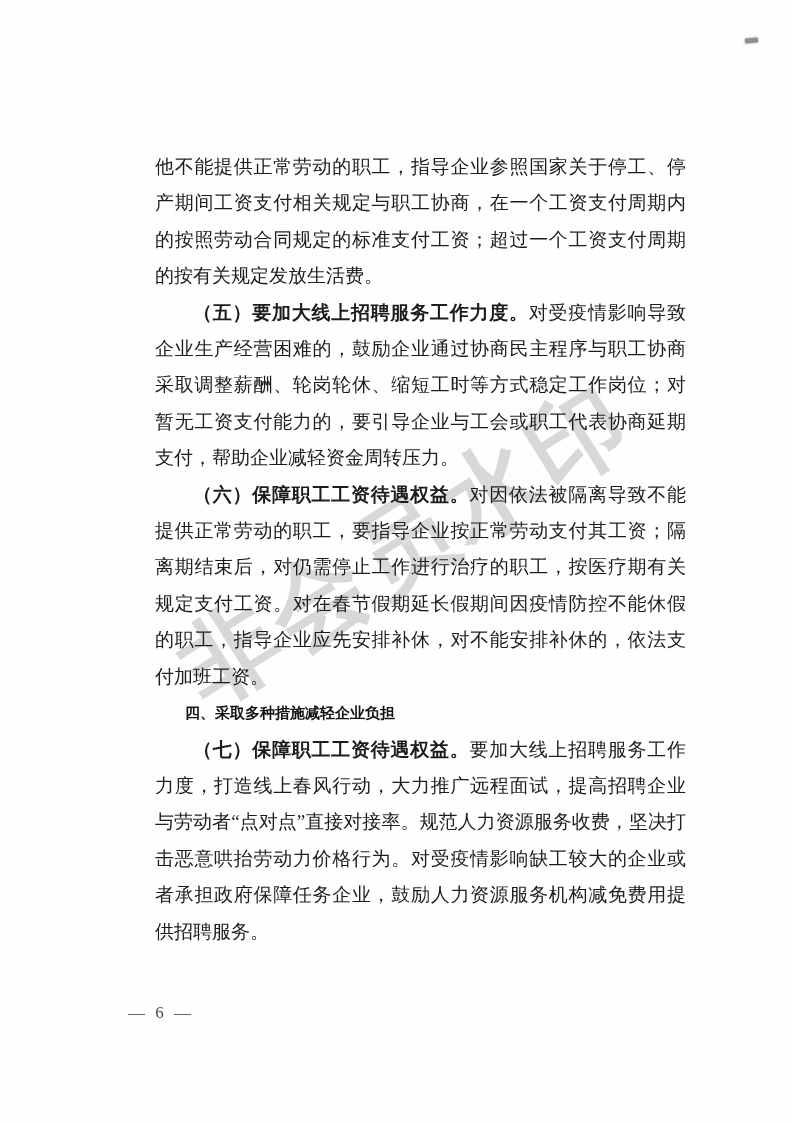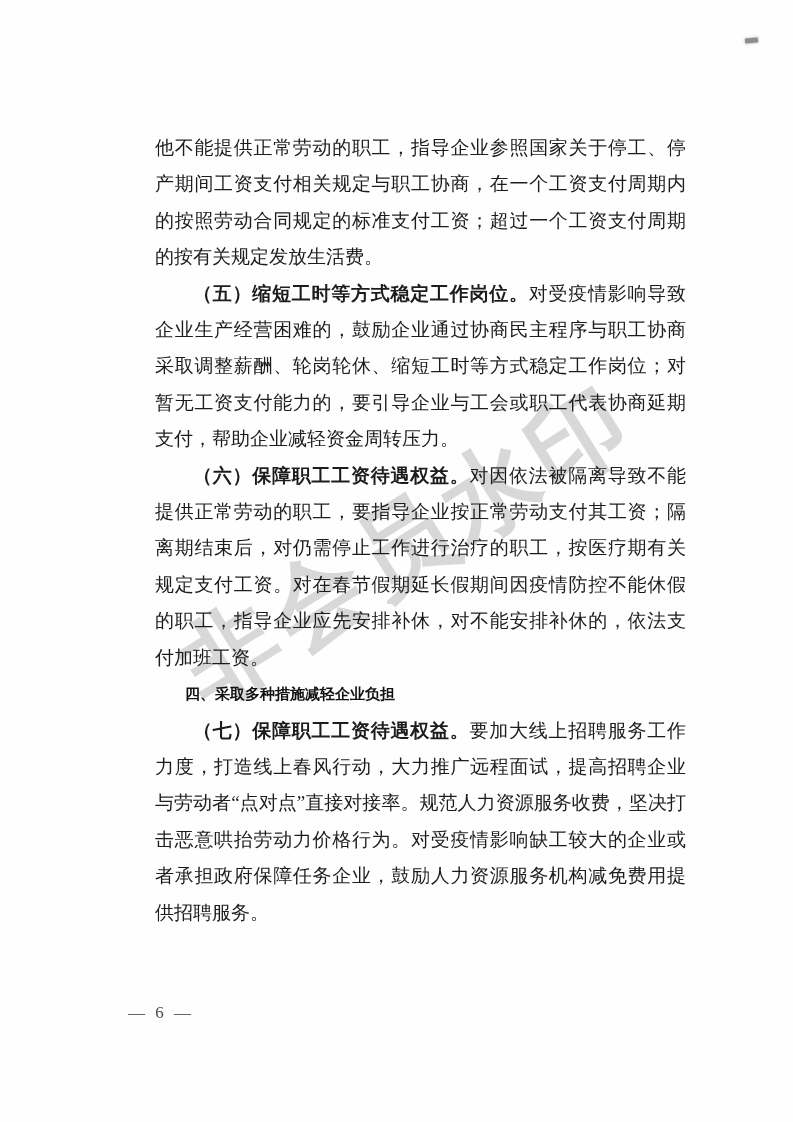--- a/index.html
+++ b/index.html
@@ -43,21 +43,21 @@
     height: 5px;
     background: #8d8d95;
     border-radius: 1px;
     transform: rotate(-6deg);
     box-shadow: 0 0 2px 1px rgba(140,140,150,0.35);
     z-index: 2;
   }
   .content {
     position: absolute;
     left: 155px;
-    top: 130px;
+    top: 149px;
     width: 531px;
     font-size: 19px;
     line-height: 36.4px;
     text-align: justify;
     z-index: 3;
   }
   .content p {
     margin: 0;
     padding: 0;
     text-indent: 2em;
@@ -97,21 +97,21 @@
 <div class="page">
 
   <div class="watermark">非会员水印</div>
 
   <div class="artifact"></div>
 
   <div class="content">
 
     <p class="continued"><span class="lead"></span><span>他不能提供正常劳动的职工，指导企业参照国家关于停工、停产期间工资支付相关规定与职工协商，在一个工资支付周期内的按照劳动合同规定的标准支付工资；超过一个工资支付周期的按有关规定发放生活费。</span></p>
 
-    <p><span class="lead">（五）缩短工时等方式稳定工作岗位。</span><span>对受疫情影响导致企业生产经营困难的，鼓励企业通过协商民主程序与职工协商采取调整薪酬、轮岗轮休、缩短工时等方式稳定工作岗位；对暂无工资支付能力的，要引导企业与工会或职工代表协商延期支付，帮助企业减轻资金周转压力。</span></p>
+    <p><span class="lead">（五）要加大线上招聘服务工作力度。</span><span>对受疫情影响导致企业生产经营困难的，鼓励企业通过协商民主程序与职工协商采取调整薪酬、轮岗轮休、缩短工时等方式稳定工作岗位；对暂无工资支付能力的，要引导企业与工会或职工代表协商延期支付，帮助企业减轻资金周转压力。</span></p>
 
     <p><span class="lead">（六）保障职工工资待遇权益。</span><span>对因依法被隔离导致不能提供正常劳动的职工，要指导企业按正常劳动支付其工资；隔离期结束后，对仍需停止工作进行治疗的职工，按医疗期有关规定支付工资。对在春节假期延长假期间因疫情防控不能休假的职工，指导企业应先安排补休，对不能安排补休的，依法支付加班工资。</span></p>
 
     <h2 class="section-heading">四、采取多种措施减轻企业负担</h2>
 
     <p><span class="lead">（七）保障职工工资待遇权益。</span><span>要加大线上招聘服务工作力度，打造线上春风行动，大力推广远程面试，提高招聘企业与劳动者“点对点”直接对接率。规范人力资源服务收费，坚决打击恶意哄抬劳动力价格行为。对受疫情影响缺工较大的企业或者承担政府保障任务企业，鼓励人力资源服务机构减免费用提供招聘服务。</span></p>
 
   </div>
 
   <div class="page-number">— 6 —</div>

